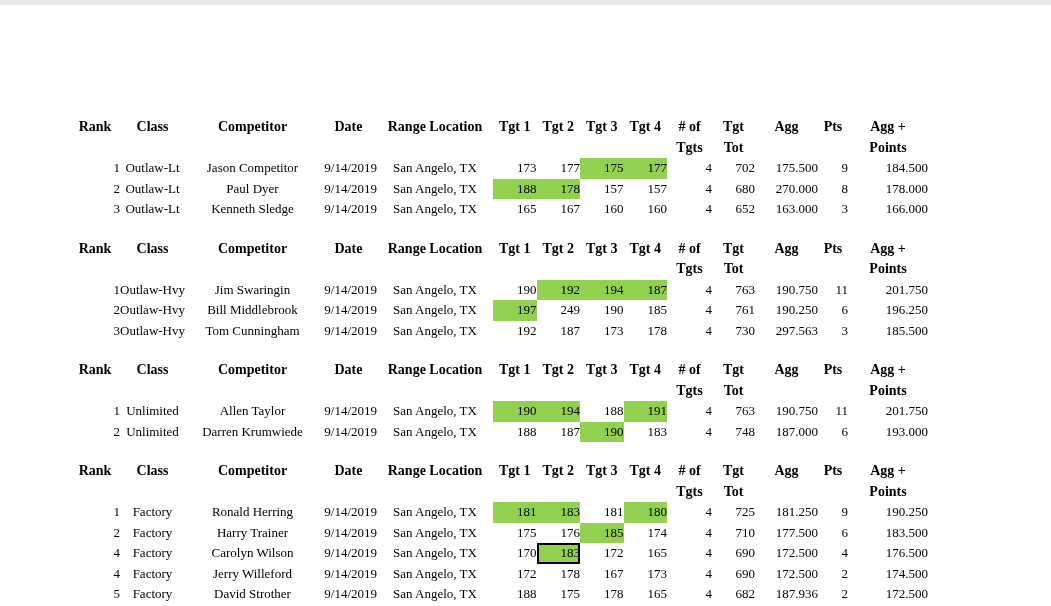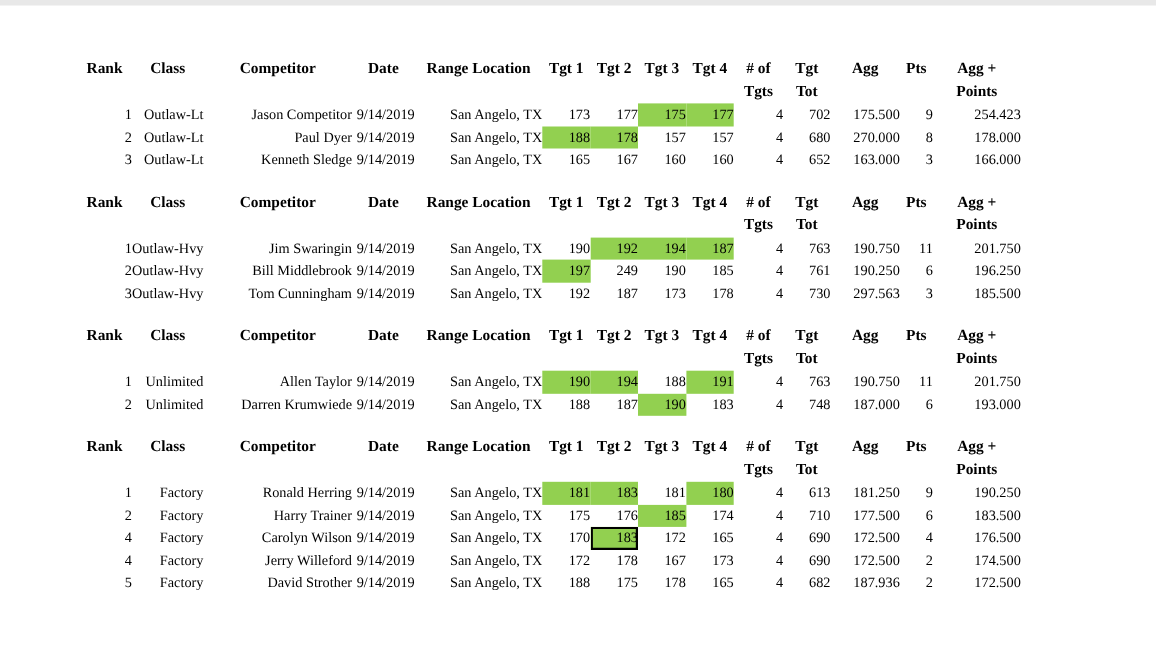--- a/index.html
+++ b/index.html
@@ -3,32 +3,32 @@
 <meta charset="utf-8">
 <style>
   * { margin:0; padding:0; box-sizing:border-box; }
   html, body { background:#ffffff; }
   body {
     width:1051px; height:606px; overflow:hidden;
     font-family:"Liberation Serif","DejaVu Serif",serif;
     color:#000;
   }
   .top-strip { height:5px; width:100%; background:var(--strip,#e8e8e8); }
-  .sheet { padding:48px 0 0 70px; }
+  .sheet { padding:112px 0 0 70px; }
   table.results {
     border-collapse:separate; border-spacing:0;
     table-layout:fixed; width:858px; margin:0 0 19px 0;
   }
   table.results th, table.results td {
     white-space:nowrap; overflow:visible; padding:0;
   }
   thead th { font-weight:bold; font-size:14px; text-align:center; vertical-align:top; }
   thead th .ln { line-height:20.5px; height:20.5px; }
   tbody td { font-size:13px; line-height:20.5px; height:20.5px; }
-  td.al { text-align:right; padding-left:3px; }
+  td.al { text-align:center; padding-left:3px; }
   td.ar { text-align:right; padding-right:4px; }
   td.rank { padding-right:6px; }
   td.hlc { background:var(--hl,#92d050); }
   td.sel { box-shadow: inset 0 0 0 2px var(--selb,#000); }
 </style>
 </head>
 <body>
 
 <div class="screen">
   <div class="top-strip"></div>
@@ -118,21 +118,21 @@
             <td class="ar">9/14/2019</td>
             <td class="al">San Angelo, TX</td>
             <td class="ar">173</td>
             <td class="ar">177</td>
             <td class="ar hlc">175</td>
             <td class="ar hlc">177</td>
             <td class="ar">4</td>
             <td class="ar">702</td>
             <td class="ar">175.500</td>
             <td class="ar">9</td>
-            <td class="ar">254.423</td>
+            <td class="ar">184.500</td>
           </tr>
           <tr>
             <td class="ar rank">2</td>
             <td class="al">Outlaw-Lt</td>
             <td class="al">Paul Dyer</td>
             <td class="ar">9/14/2019</td>
             <td class="al">San Angelo, TX</td>
             <td class="ar hlc">188</td>
             <td class="ar hlc">178</td>
             <td class="ar">157</td>
@@ -483,21 +483,21 @@
             <td class="ar rank">1</td>
             <td class="al">Factory</td>
             <td class="al">Ronald Herring</td>
             <td class="ar">9/14/2019</td>
             <td class="al">San Angelo, TX</td>
             <td class="ar hlc">181</td>
             <td class="ar hlc">183</td>
             <td class="ar">181</td>
             <td class="ar hlc">180</td>
             <td class="ar">4</td>
-            <td class="ar">613</td>
+            <td class="ar">725</td>
             <td class="ar">181.250</td>
             <td class="ar">9</td>
             <td class="ar">190.250</td>
           </tr>
           <tr>
             <td class="ar rank">2</td>
             <td class="al">Factory</td>
             <td class="al">Harry Trainer</td>
             <td class="ar">9/14/2019</td>
             <td class="al">San Angelo, TX</td>

